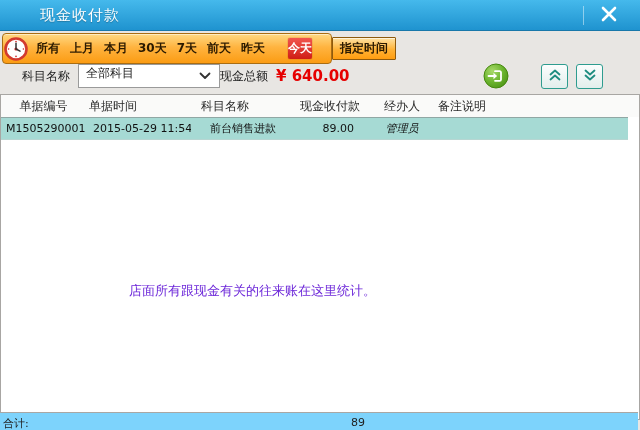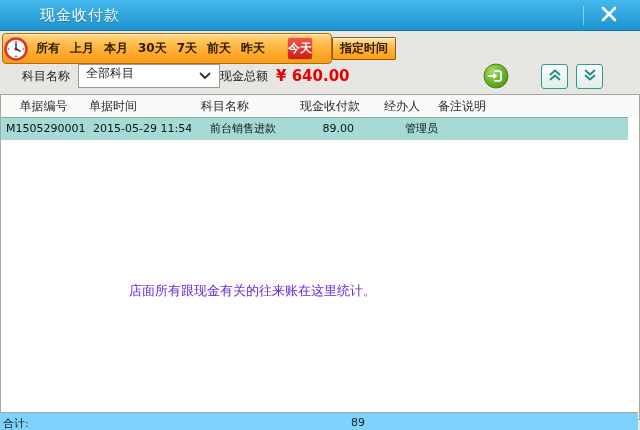--- a/index.html
+++ b/index.html
@@ -55,21 +55,21 @@
   .thead .h.h2 { text-align:left; padding-left:10px; }
   .thead .h.h3 { text-align:right; padding-right:6px; }
   .thead .h.h5 { text-align:left; }
   .trow { height:23px; width:627px; background:#a6dad4; font-size:11px; color:#111;
     border-top:1px solid #90a7a4; border-bottom:1px solid #b7d6d2; cursor:pointer; }
   .trow .c { white-space:nowrap; overflow:hidden; }
   .c0 { padding-left:5px; }
   .c1 { padding-left:7px; }
   .c2 { padding-left:19px; }
   .c3 { text-align:right; padding-right:12px; }
-  .c4 { text-align:right; }
+  .c4 { text-align:center;font-style:italic; }
 
   .hint { position:absolute; top:187px; left:128px; font-size:13px; color:#6d28d9; white-space:nowrap; }
 
   
   .footerbar { position:absolute; left:0; bottom:0; width:638px; height:18px;
     border-top:1px solid #a9a7a4; background:#7dd3fc; font-size:11px; color:#222; }
   .footerbar .sum-label { position:absolute; left:3px; top:3px; }
   .footerbar .sum-value { position:absolute; left:351px; top:3px; }
 </style>
 </head>

